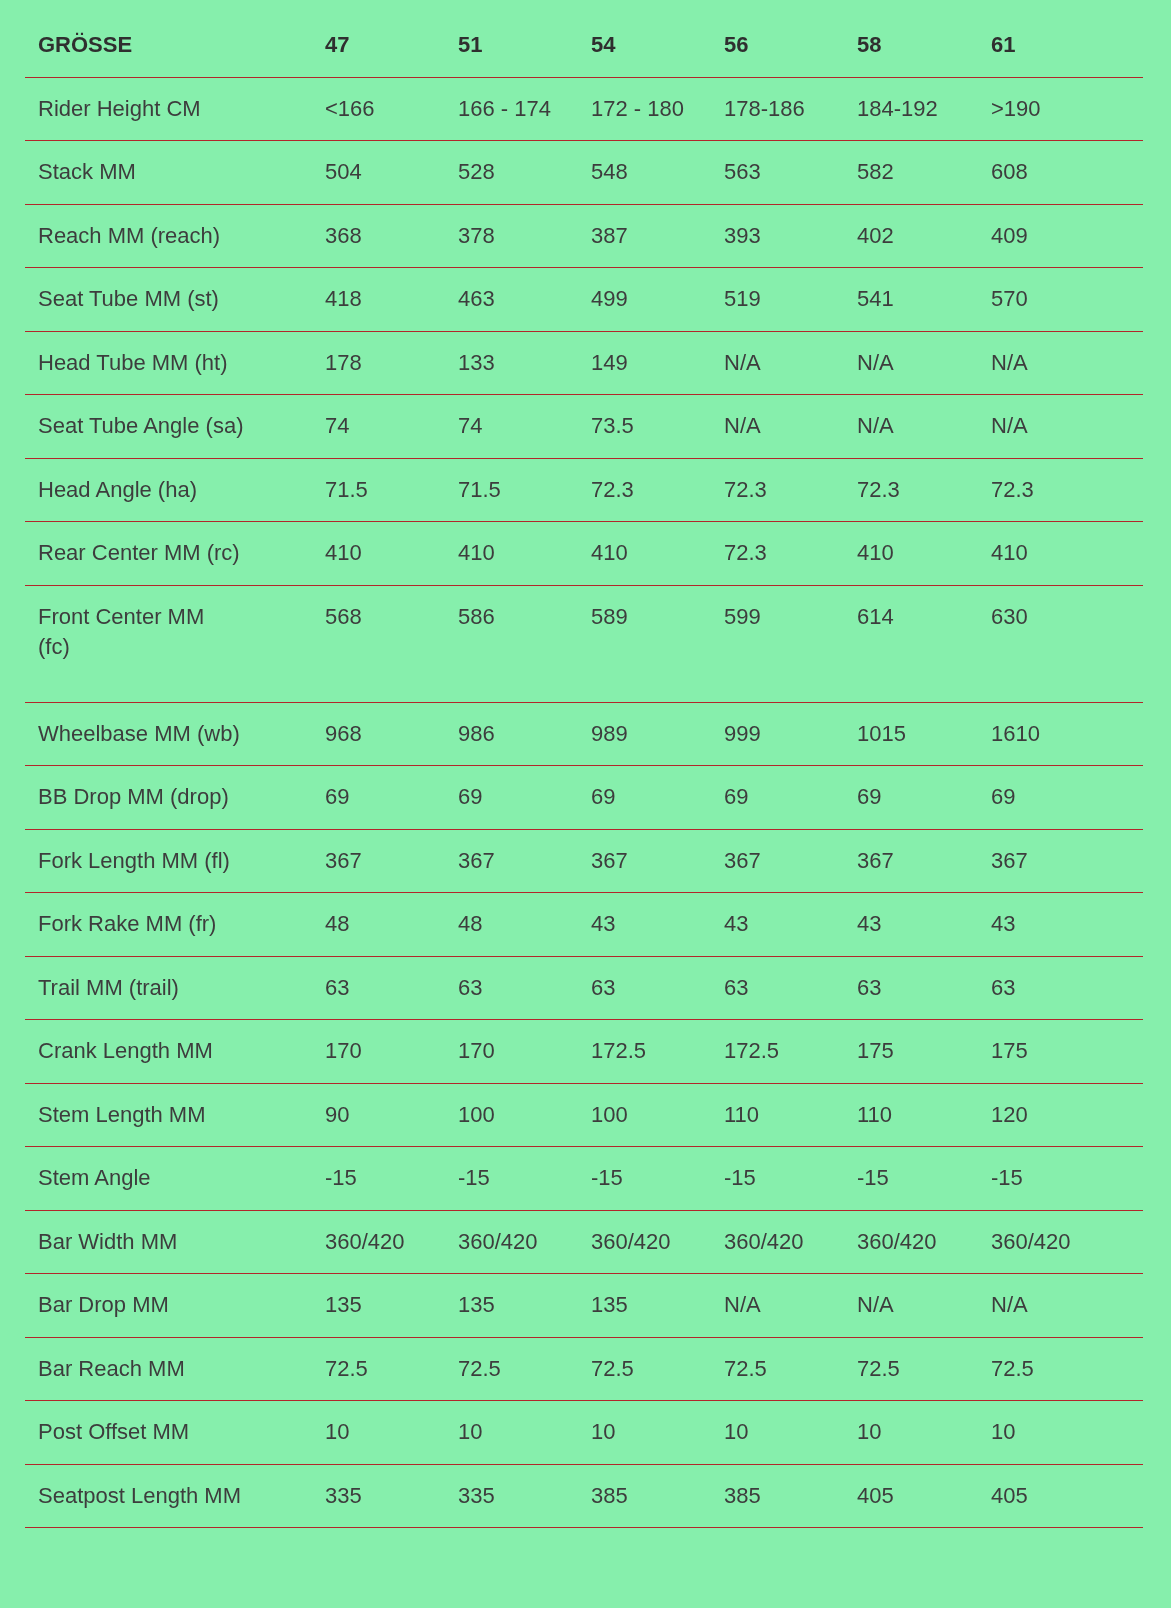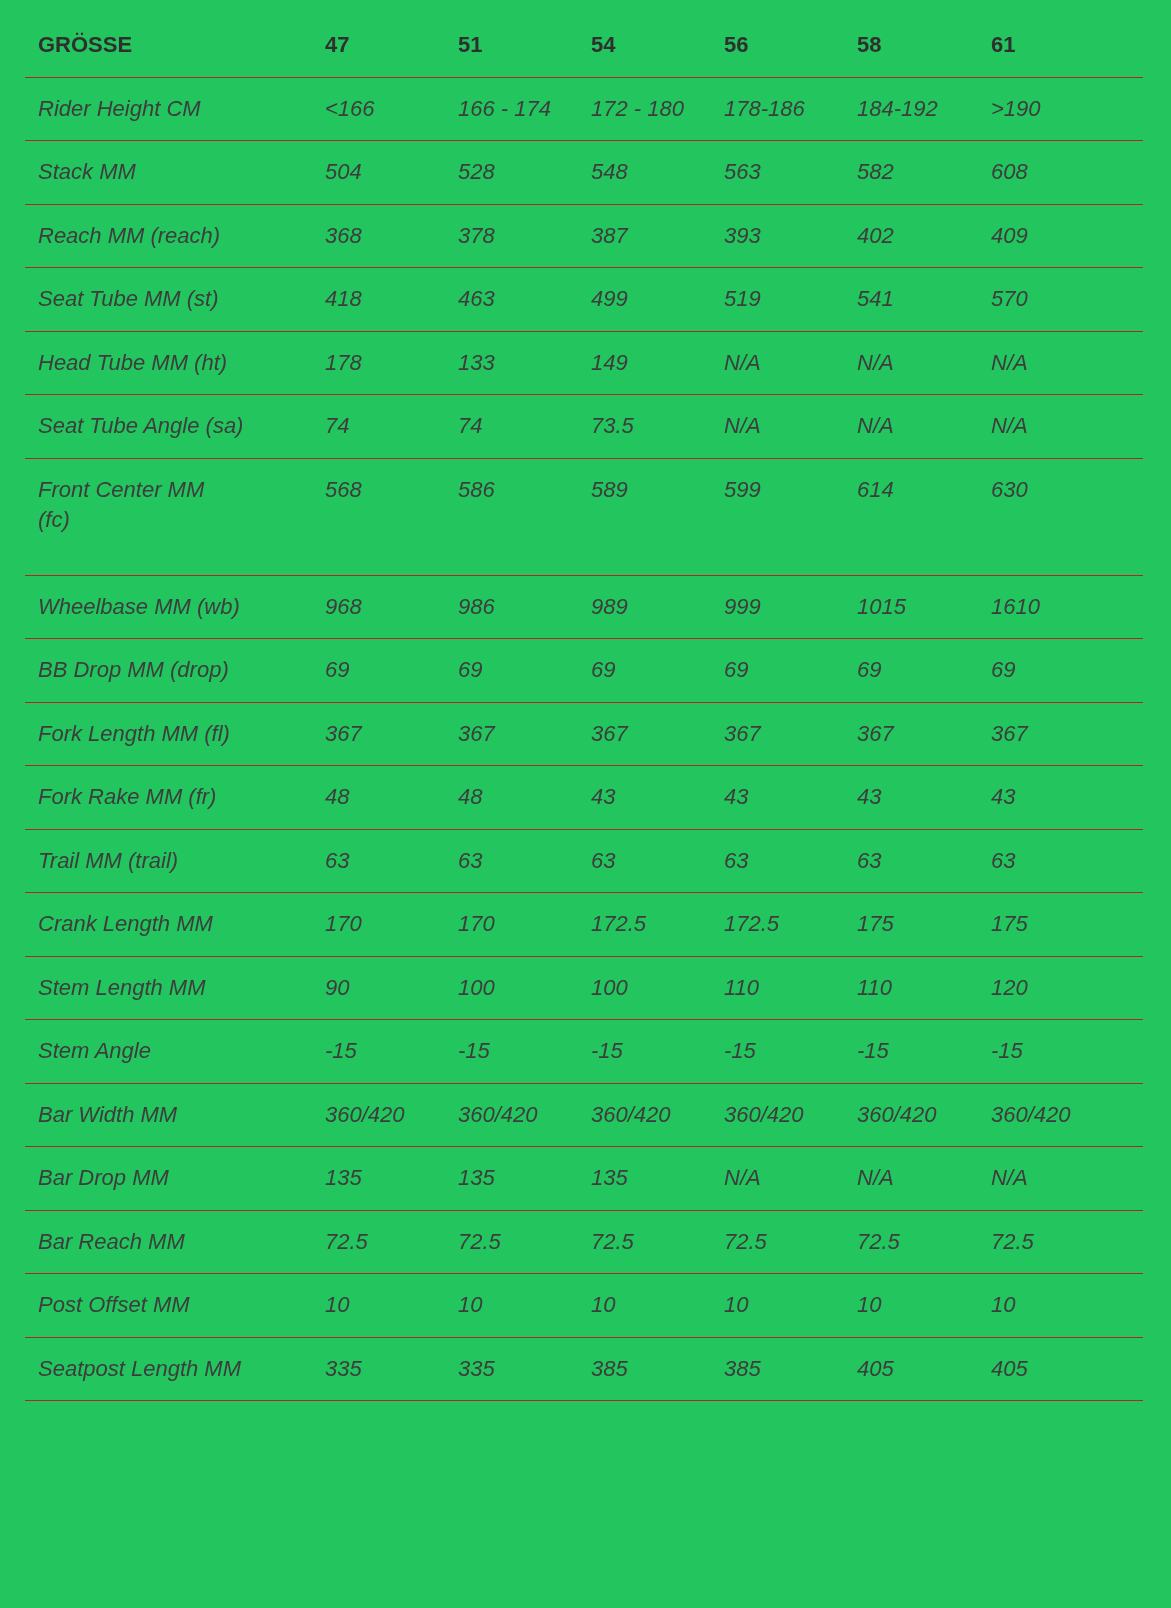--- a/index.html
+++ b/index.html
@@ -4,21 +4,21 @@
 <style>
   html, body {
     margin: 0;
     padding: 0;
     background: #ffffff;
     font-family: "Liberation Sans", "DejaVu Sans", sans-serif;
   }
   .page {
     width: 1171px;
     height: 1608px;
-    background: #22c55e;
+    background: #86efac;
     overflow: hidden;
   }
   table.geo-table {
     border-collapse: collapse;
     table-layout: fixed;
     width: 1118px;
     margin-left: 25px;
     color: #3d3d3d;
     font-size: 22px;
     line-height: 30px;
@@ -34,21 +34,21 @@
     overflow: hidden;
   }
   table.geo-table thead th {
     vertical-align: bottom;
     padding: 0 8px 17px 0;
     font-weight: bold;
     color: #2f2f2f;
     border-bottom: 1.5px solid #b2262b;
   }
   table.geo-table thead tr { height: 77px; }
-  table.geo-table tbody tr { height: 63.5px; font-style: italic; }
+  table.geo-table tbody tr { height: 63.5px; }
   table.geo-table tbody tr.tall { height: 117px; }
   table.geo-table td:first-child,
   table.geo-table th:first-child {
     padding-left: 13px;
   }
 </style>
 </head>
 <body>
 
 <div class="page">
@@ -121,20 +121,38 @@
         </tr>
         <tr>
           <td>Seat Tube Angle (sa)</td>
           <td>74</td>
           <td>74</td>
           <td>73.5</td>
           <td>N/A</td>
           <td>N/A</td>
           <td>N/A</td>
         </tr>
+        <tr>
+          <td>Head Angle (ha)</td>
+          <td>71.5</td>
+          <td>71.5</td>
+          <td>72.3</td>
+          <td>72.3</td>
+          <td>72.3</td>
+          <td>72.3</td>
+        </tr>
+        <tr>
+          <td>Rear Center MM (rc)</td>
+          <td>410</td>
+          <td>410</td>
+          <td>410</td>
+          <td>72.3</td>
+          <td>410</td>
+          <td>410</td>
+        </tr>
         <tr class="tall">
           <td>Front Center MM
 (fc)</td>
           <td>568</td>
           <td>586</td>
           <td>589</td>
           <td>599</td>
           <td>614</td>
           <td>630</td>
         </tr>

